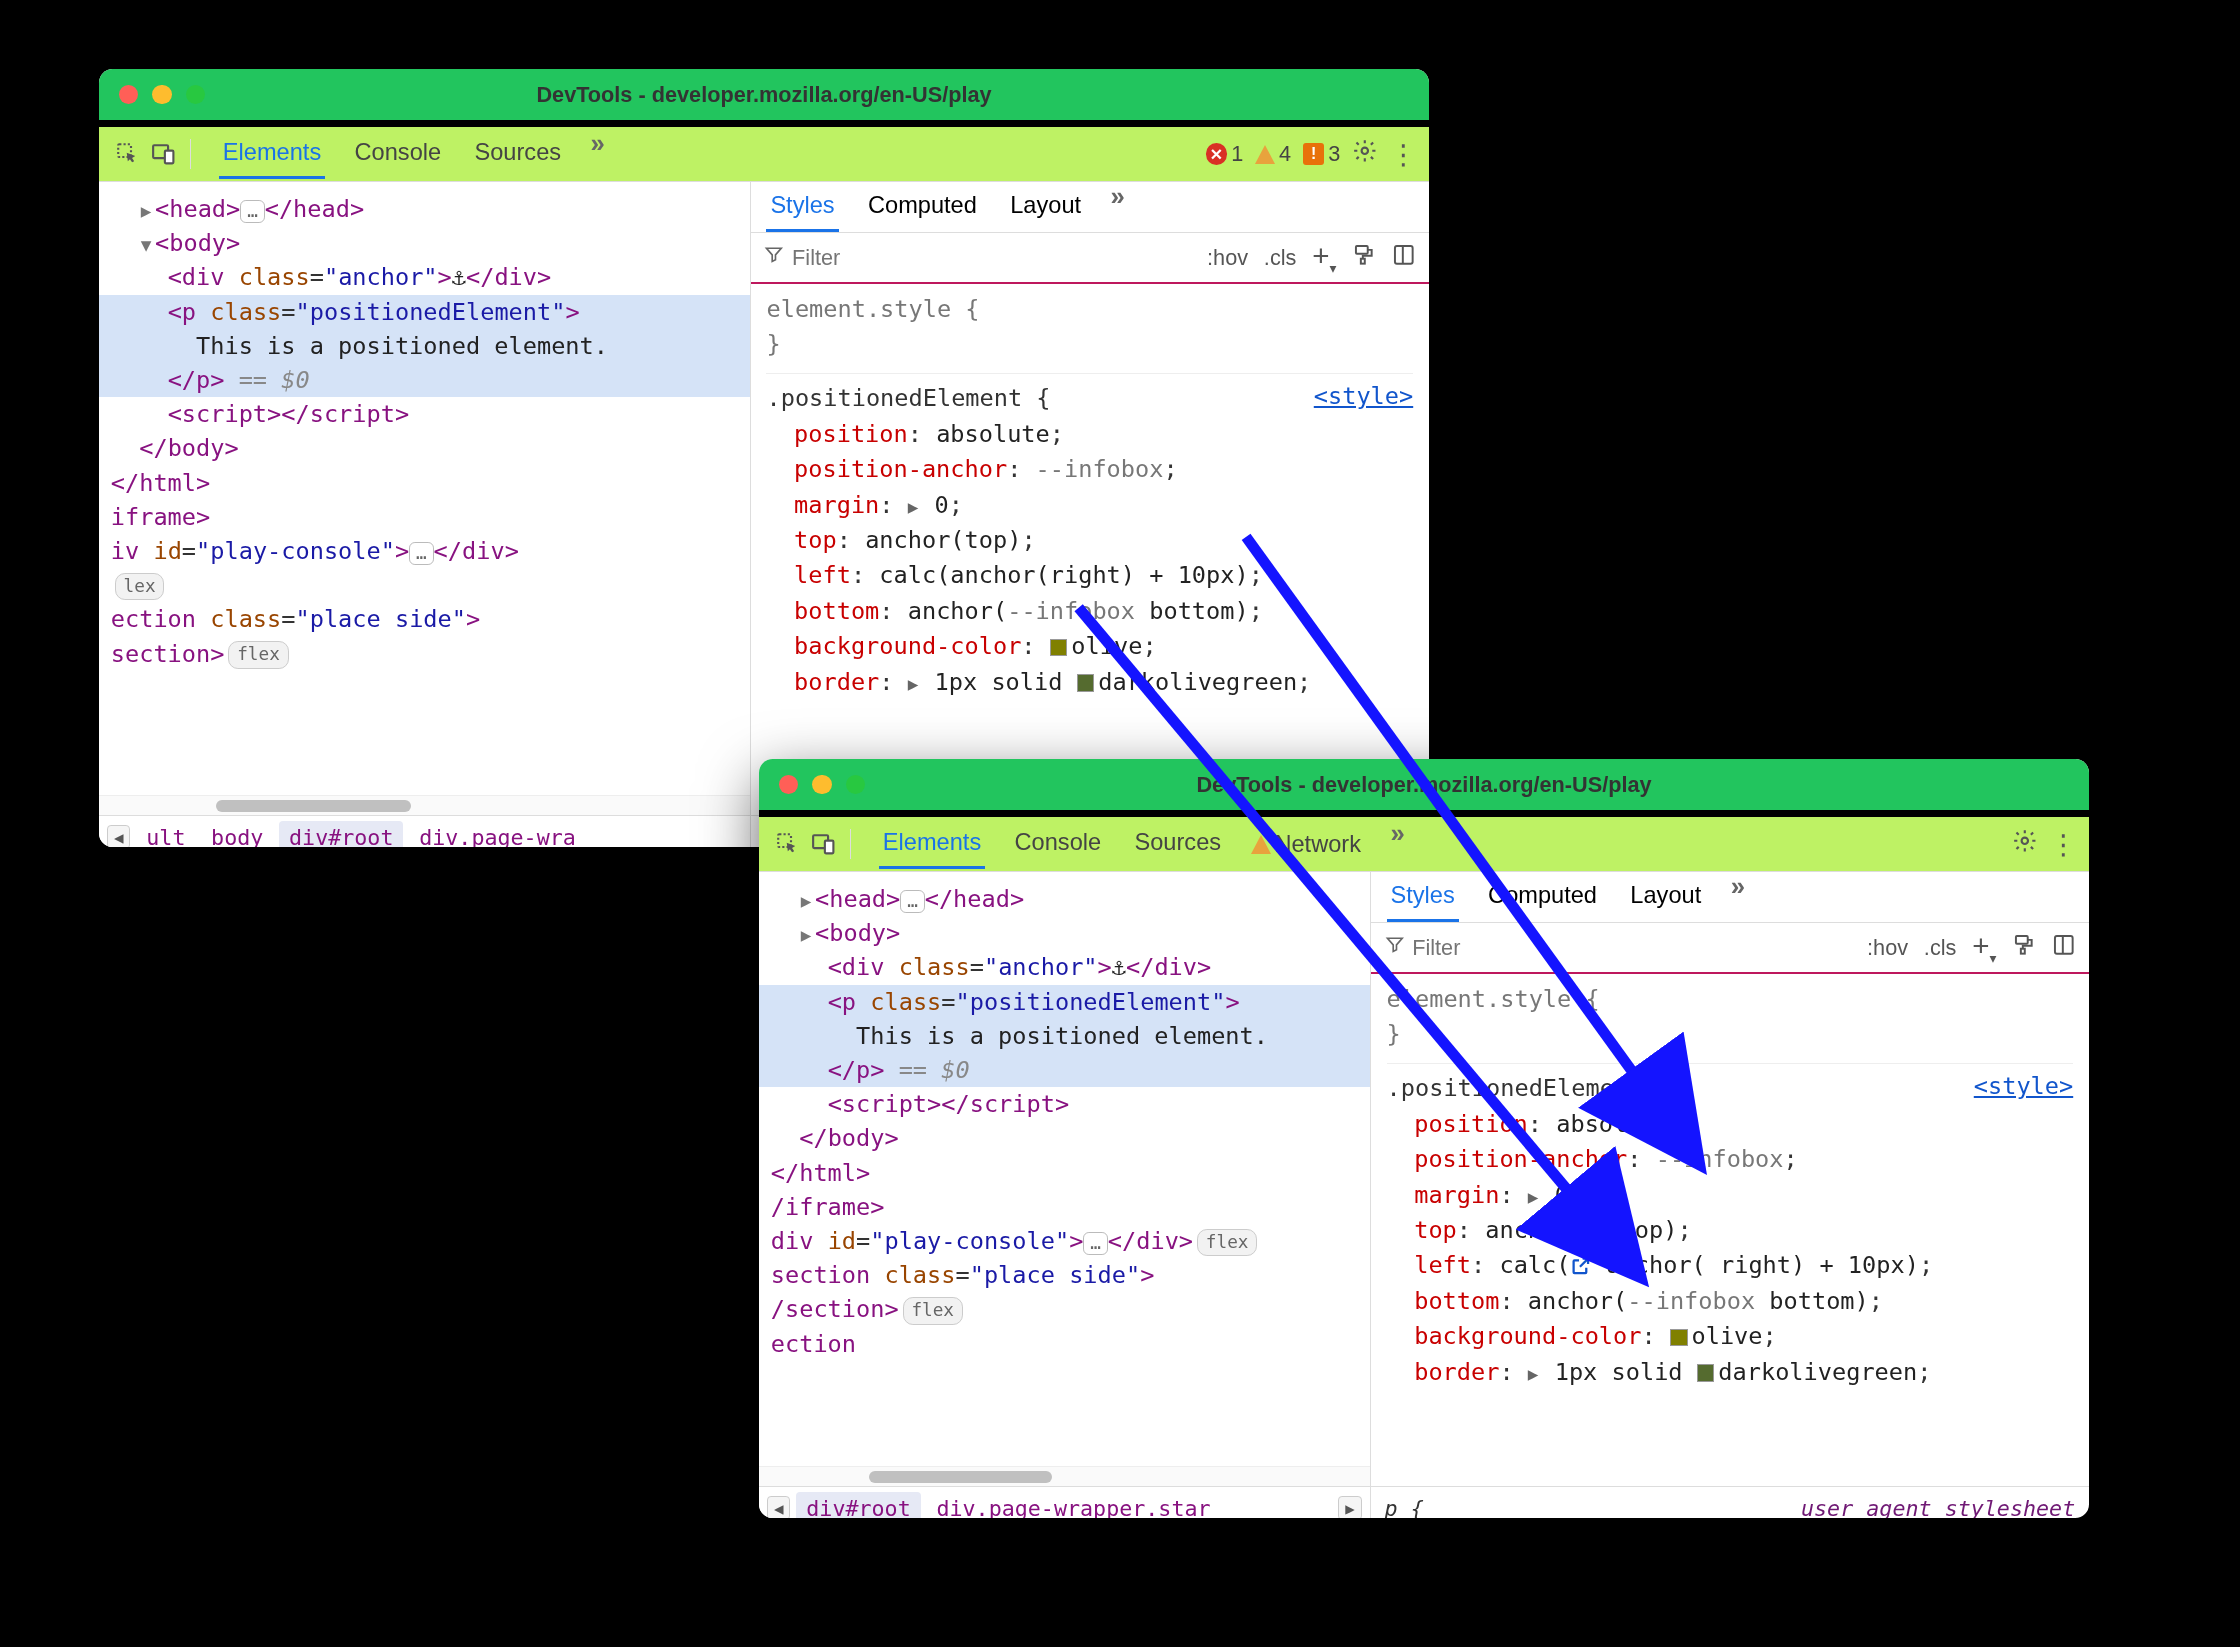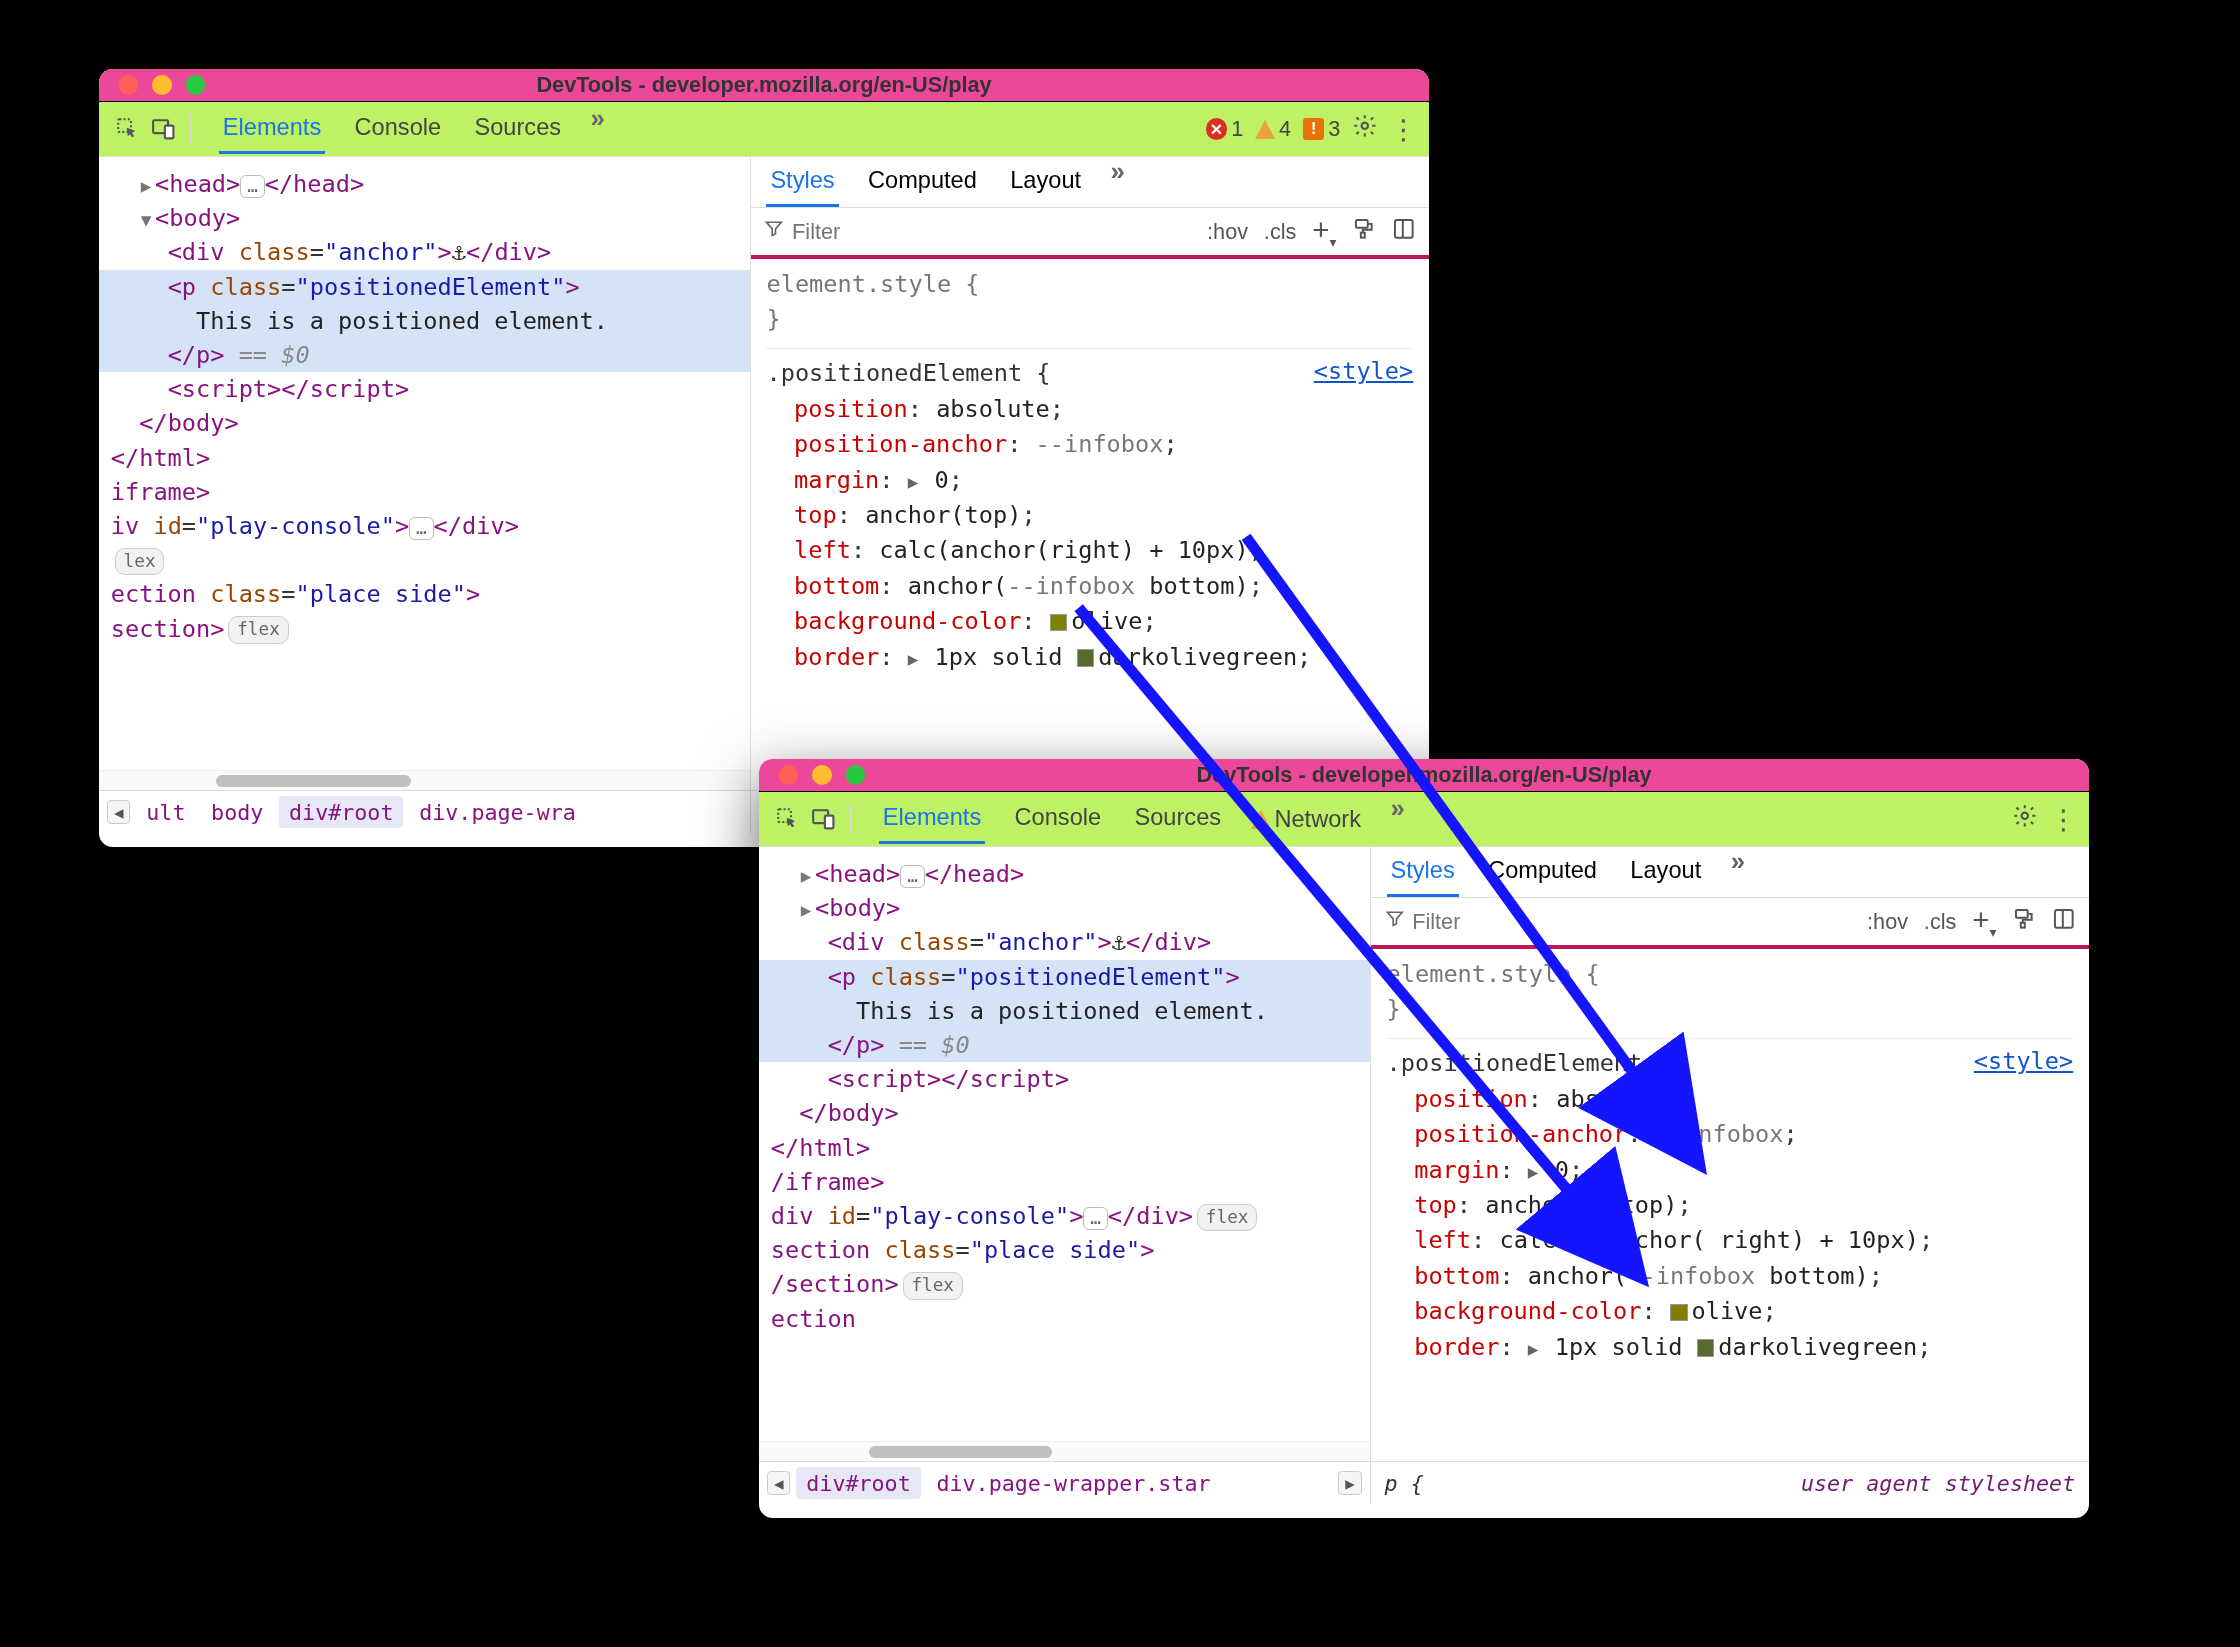--- a/index.html
+++ b/index.html
@@ -12,25 +12,25 @@
     overflow: hidden;
   }
   .window {
     position: absolute;
     background: #fff;
     border-radius: 13.8px;
     box-shadow: 0 19.7px 59px rgba(0,0,0,0.6);
     overflow: hidden;
   }
   .titlebar {
-    height: 33px;
-    background: #ec4899;
+    height: 58px;
+    background: #22c55e;
     display: flex;
     align-items: center;
-    border-bottom: 1px solid #000000;
+    border-bottom: 7px solid #000000;
     position: relative;
   }
   .traffic {
     display: flex;
     gap: 13.8px;
     padding-left: 19.7px;
   }
   .dot { width: 19.7px; height: 19.7px; border-radius: 50%; }
   .dot.red { background:#ff5f57; }
   .dot.yellow { background:#febc2e; }
@@ -80,21 +80,21 @@
 
   .scrollbar-h { height:19.7px; background:#fafafa; border-top:1px solid #eee; position:relative; }
   .scrollbar-h .thumb { position:absolute; top:3.9px; height:11.8px; background:#c0c0c0; border-radius:5.9px; left:18%; width:30%; }
 
   .breadcrumbs { height:43px; border-top:1px solid #ddd; display:flex; align-items:center; padding:0 7.9px; gap:5.9px; font-family: ui-monospace, Menlo, monospace; font-size:21.7px; color:#881280; background:#fff; overflow:hidden; }
   .bc-arrow { width:23.6px; height:23.6px; display:flex; align-items:center; justify-content:center; color:#555; border:1px solid #ccc; border-radius:3.9px; background:#f5f5f5; font-size:15.8px; }
   .bc-item { padding:3.9px 9.9px; white-space:nowrap; }
   .bc-item.sel { background:#e6e9f5; border-radius:3.9px; }
 
   .right-tabs { display:flex; gap:25.6px; padding:0 15.8px; border-bottom:1px solid #ddd; font-size:23.6px; align-items:flex-start; height:51px; }
-  .styles-toolbar { display:flex; align-items:center; gap:13.8px; padding:5.9px 13.8px; border-bottom:4px solid #be185d; font-size:21.7px; height:51px; }
+  .styles-toolbar { display:flex; align-items:center; gap:13.8px; padding:5.9px 13.8px; border-bottom:2px solid #be185d; font-size:21.7px; height:51px; }
   .filter-input { flex:0 0 auto; display:flex; align-items:center; gap:7.9px; }
   .filter-input .funnel { color:#666; }
   .styles-toolbar input { border:none; font-size:21.7px; width:118px; outline:none; color:#333; background:transparent; }
   .styles-toolbar .rtools { margin-left:auto; display:flex; align-items:center; gap:15.8px; color:#555; font-size:21.7px; }
   .styles-pane { font-family: ui-monospace, Menlo, monospace; font-size:23.6px; line-height:1.5; padding: 7.9px 15.8px; color:#333; flex:1; overflow:hidden; position:relative; }
   .rule { margin-bottom: 9.9px; border-top:1px solid #eee; padding-top:7.9px; position:relative; }
   .rule:first-child { border-top:none; padding-top:0; }
   .rule .sel { color:#333; }
   .rule .src { position:absolute; right:0; top:5.9px; color:#888; }
   .rule .src a { color:#1155cc; text-decoration:underline; }

